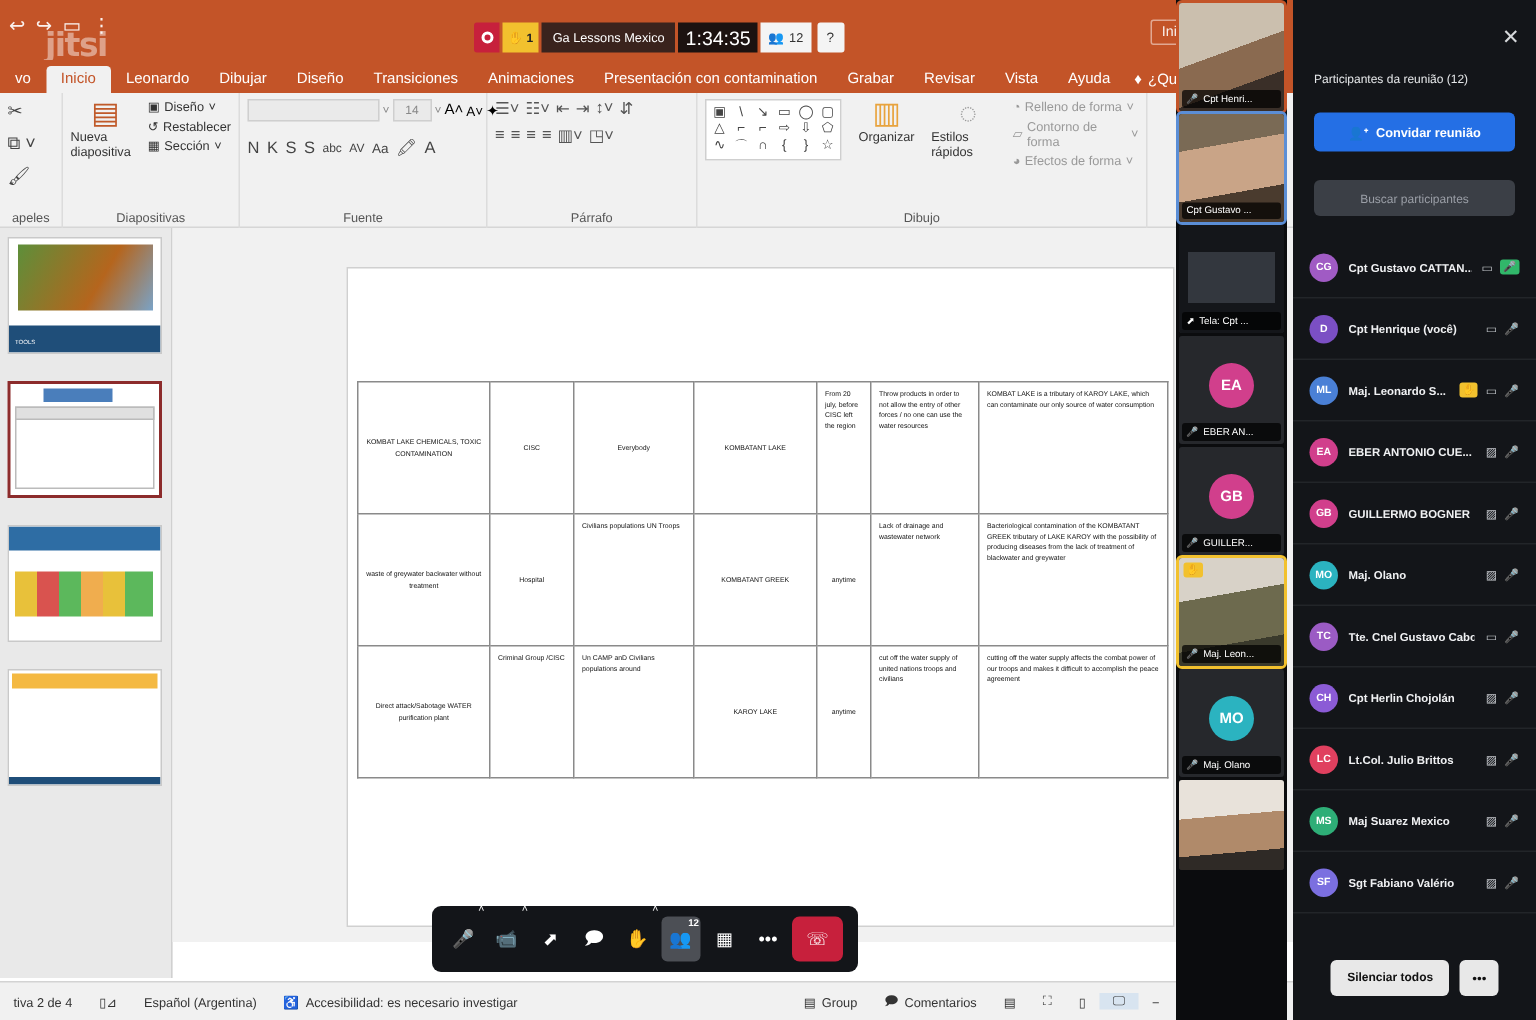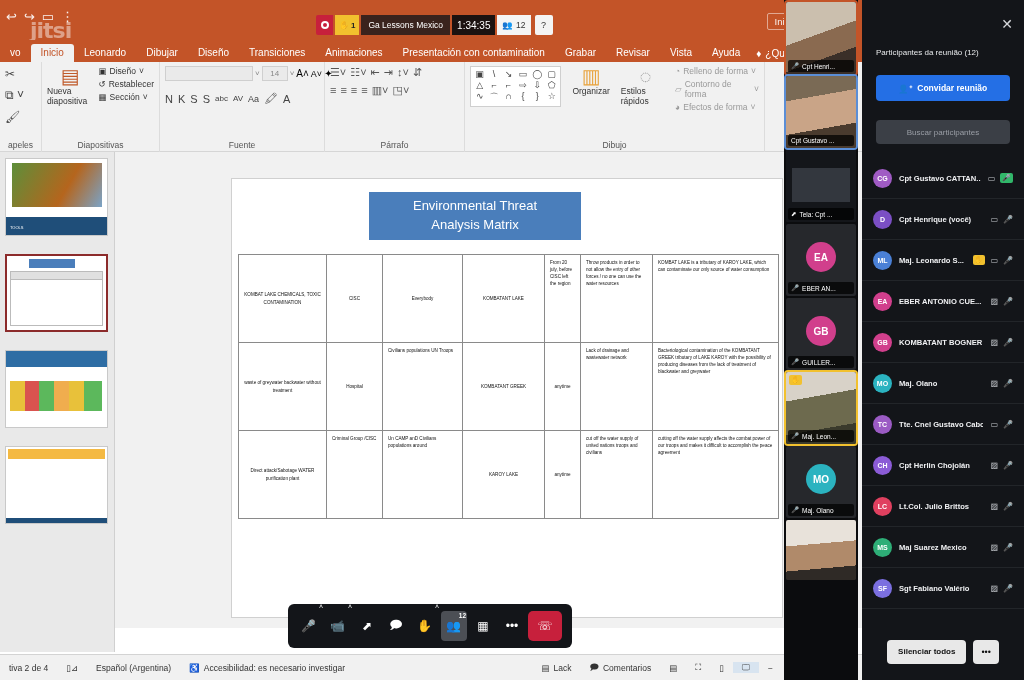--- a/index.html
+++ b/index.html
@@ -18,21 +18,21 @@
   .signin { position:absolute; right:42px; top:13px; border:1px solid rgba(255,255,255,.55);
             color:#fff; font-size:9.5px; padding:2px 7px; border-radius:2px; opacity:.9;}
   .winbtn { position:absolute; right:10px; top:11px; width:16px; height:14px; border:1px solid rgba(255,255,255,.6); }
 
   
   .meetpill { position:absolute; left:316px; top:15px; height:20px; display:flex; align-items:center; gap:2px; }
   .mp-rec { width:17px;height:20px;background:#c7203c;display:flex;align-items:center;justify-content:center;border-radius:2px 0 0 2px; }
   .mp-rec i { width:8px;height:8px;border:2px solid #fff;border-radius:50%;display:block; }
   .mp-hand { background:#f2c12e;height:20px;display:flex;align-items:center;gap:2px;padding:0 4px;font-size:8px;color:#222;font-weight:bold;}
   .mp-name { background:#3a231d;height:20px;color:#fff;font-size:8.5px;display:flex;align-items:center;padding:0 7px;}
-  .mp-time { background:#1c1210;height:20px;color:#fff;font-size:10px;display:flex;align-items:center;padding:0 5px;}
+  .mp-time { background:#1c1210;height:20px;color:#fff;font-size:13px;display:flex;align-items:center;padding:0 5px;}
   .mp-part { background:#f4f4f4;height:20px;color:#333;font-size:8.5px;display:flex;align-items:center;gap:3px;padding:0 5px;}
   .mp-help { background:#f4f4f4;height:20px;width:18px;color:#333;font-size:9px;display:flex;align-items:center;justify-content:center;margin-left:2px;border-radius:2px;}
 
   
   .jitsi-ghost { position:absolute; left:30px; top:18px; font-size:22px; font-weight:bold;
                  color:rgba(255,255,255,.45); letter-spacing:-1px; font-family:"DejaVu Sans",sans-serif;}
 
   
   .tabbar { position:absolute; left:0; top:40px; width:862px; height:22px; background:#c35428; display:flex; align-items:flex-end; }
   .tab { font-size:10px; color:#fff; padding:3px 10px 4px; white-space:nowrap; }
@@ -384,24 +384,20 @@
     <span>0</span>
     <span>2</span>
     <span>4</span>
     <span>6</span>
     <span>8</span>
   </div>
 
   <div class="canvaspane">
     <div class="slide">
 
-      <div class="slide-title">
-        <span>Environmental Threat</span>
-        <span>Analysis Matrix</span>
-      </div>
 
       <table class="matrix">
         <colgroup>
           <col style="width:88px">
             <col style="width:56px">
             <col style="width:80px">
           <col style="width:82px">
             <col style="width:36px">
             <col style="width:72px">
             <col style="width:126px">
@@ -444,21 +440,21 @@
     <div class="sb-item">tiva 2 de 4</div>
     <div class="sb-item">▯⊿</div>
     <div class="sb-item">Español (Argentina)</div>
     <div class="sb-item">
       <span>♿</span>
       <span>Accesibilidad: es necesario investigar</span>
     </div>
     <div style="flex:1"></div>
     <div class="sb-item">
       <span>▤</span>
-      <span>Lack</span>
+      <span>Group</span>
     </div>
     <div class="sb-item">
       <span>🗩</span>
       <span>Comentarios</span>
     </div>
     <div class="sb-item">▤</div>
     <div class="sb-item">⛶</div>
     <div class="sb-item">▯</div>
     <div class="sb-item" style="background:#d8e4f0">🖵</div>
     <div class="sb-item">−</div>
@@ -604,21 +600,21 @@
     <div class="prow">
       <div class="avt" style="background:#d13f8c">EA</div>
       <div class="pname">EBER ANTONIO CUE...</div>
       <div class="picos">
           <span>▨</span>
           <span>🎤</span>
         </div>
     </div>
     <div class="prow">
       <div class="avt" style="background:#d13f8c">GB</div>
-      <div class="pname">KOMBATANT BOGNER</div>
+      <div class="pname">GUILLERMO BOGNER</div>
       <div class="picos">
           <span>▨</span>
           <span>🎤</span>
         </div>
     </div>
     <div class="prow">
       <div class="avt" style="background:#2bb3c0">MO</div>
       <div class="pname">Maj. Olano</div>
       <div class="picos">
           <span>▨</span>

